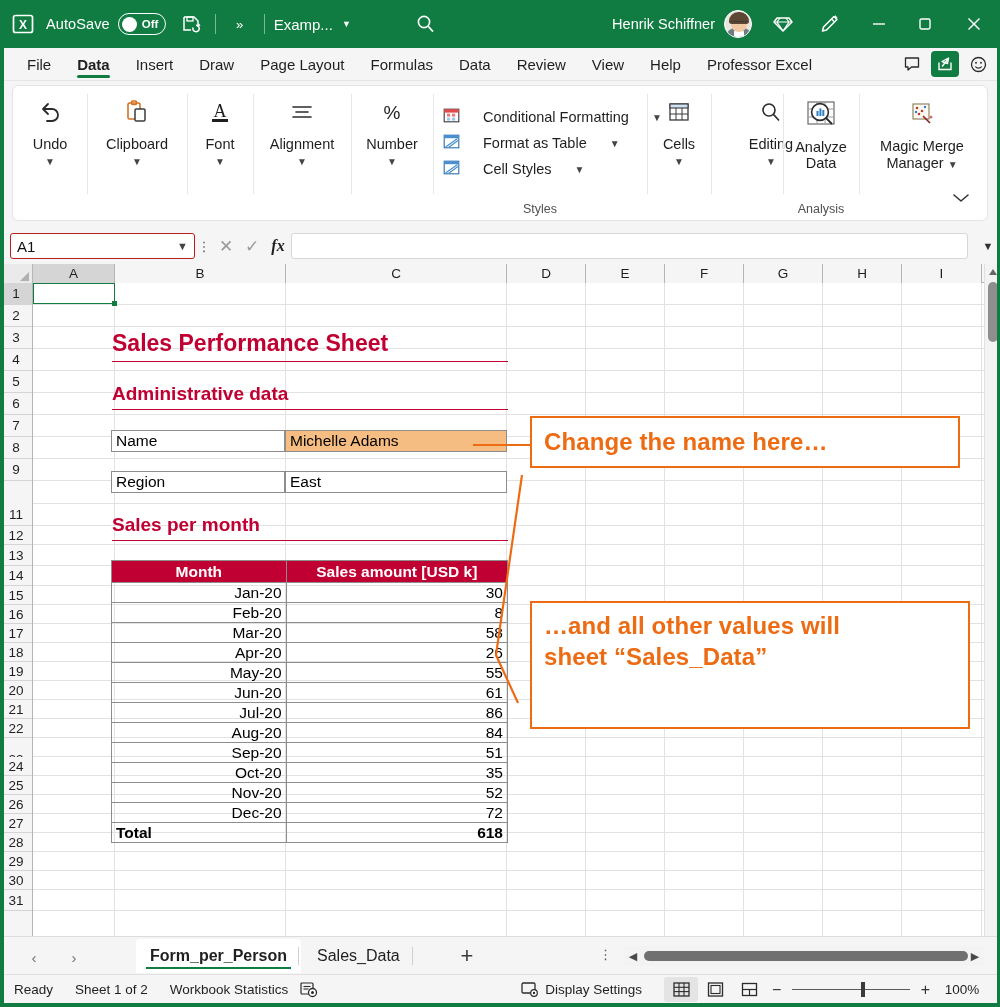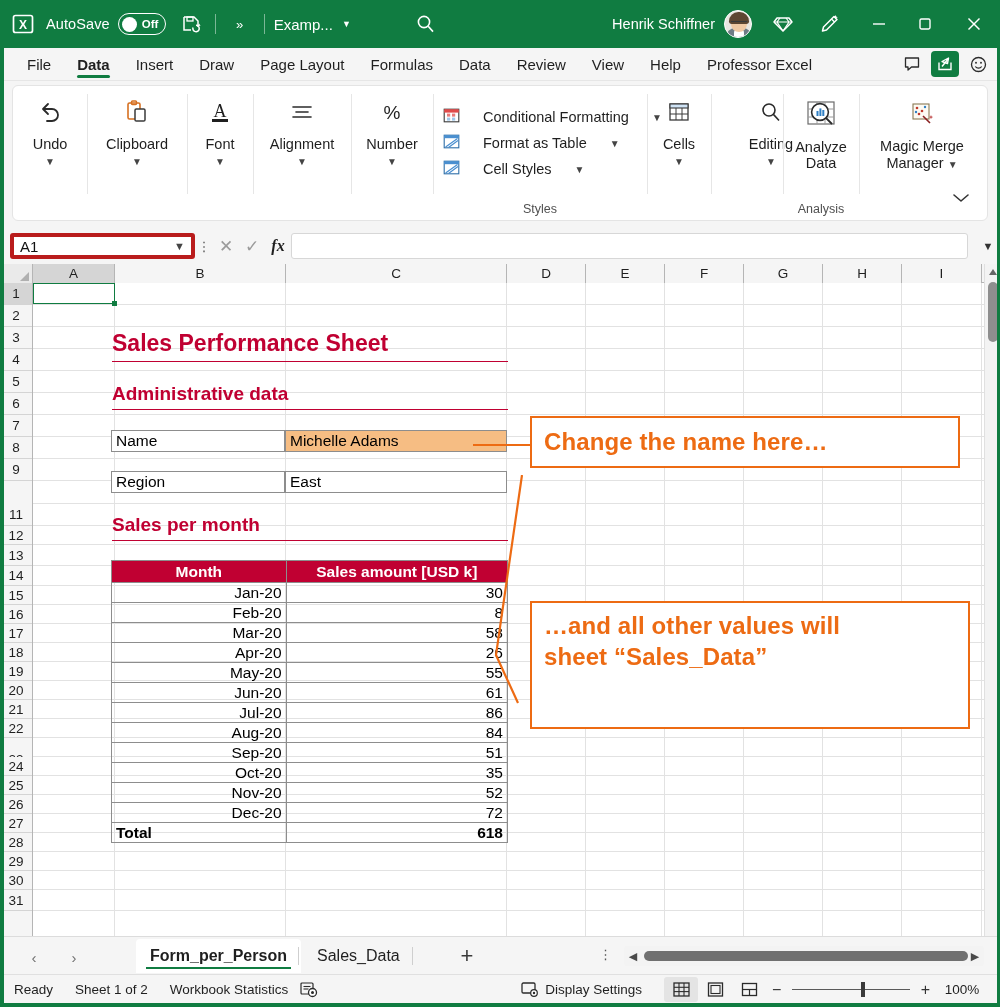--- a/index.html
+++ b/index.html
@@ -94,21 +94,21 @@
   .mini-caret{ font-size:10px; color:#444; }
   .ribbon-collapse{ position:absolute; right:16px; bottom:12px; font-size:13px; color:#333;}
 
   
   .fbar{
     position:absolute; left:0; top:228px; width:1000px; height:36px;
     background:#f5f5f5; display:flex; align-items:center;
   }
   .namebox{
     margin-left:10px; width:185px; height:26px; background:#fff;
-    border:4px solid #b91c1c; border-radius:3px; display:flex; align-items:center;
+    border:1px solid #b91c1c; border-radius:3px; display:flex; align-items:center;
     padding:0 6px; font-size:15px; color:#111;
   }
   .namebox .nb-caret{ margin-left:auto; font-size:11px; color:#444; }
   .fb-dots{ width:18px; text-align:center; font-size:13px; color:#555; letter-spacing:0; }
   .fb-ic{ width:26px; text-align:center; font-size:17px; color:#9b9b9b; }
   .fb-fx{ width:26px; text-align:center; font-size:16px; color:#1f1f1f; font-style:italic; font-family:"Liberation Serif", serif; font-weight:700;}
   .fb-input{
     flex:1; height:26px; margin-right:8px; background:#fff;
     border:1px solid #d7d7d7; border-radius:3px; display:flex; align-items:center;
     padding:0 8px; font-size:15px; color:#111;

